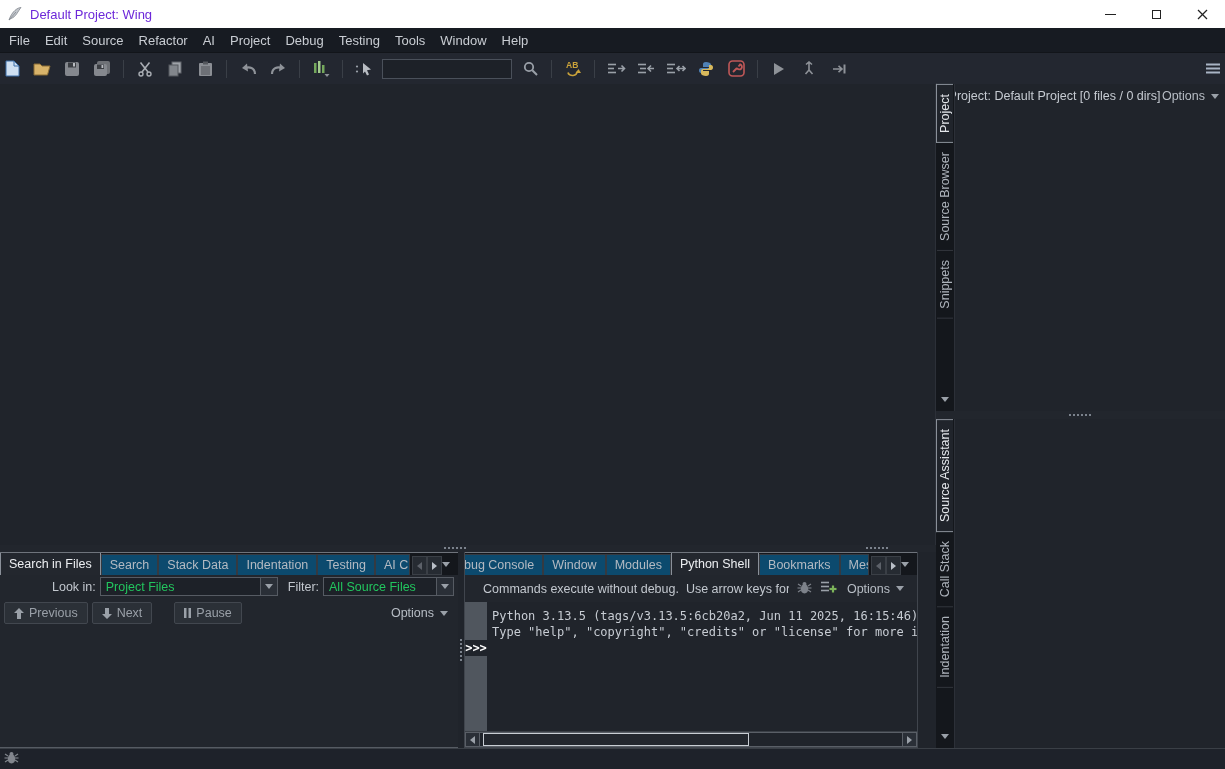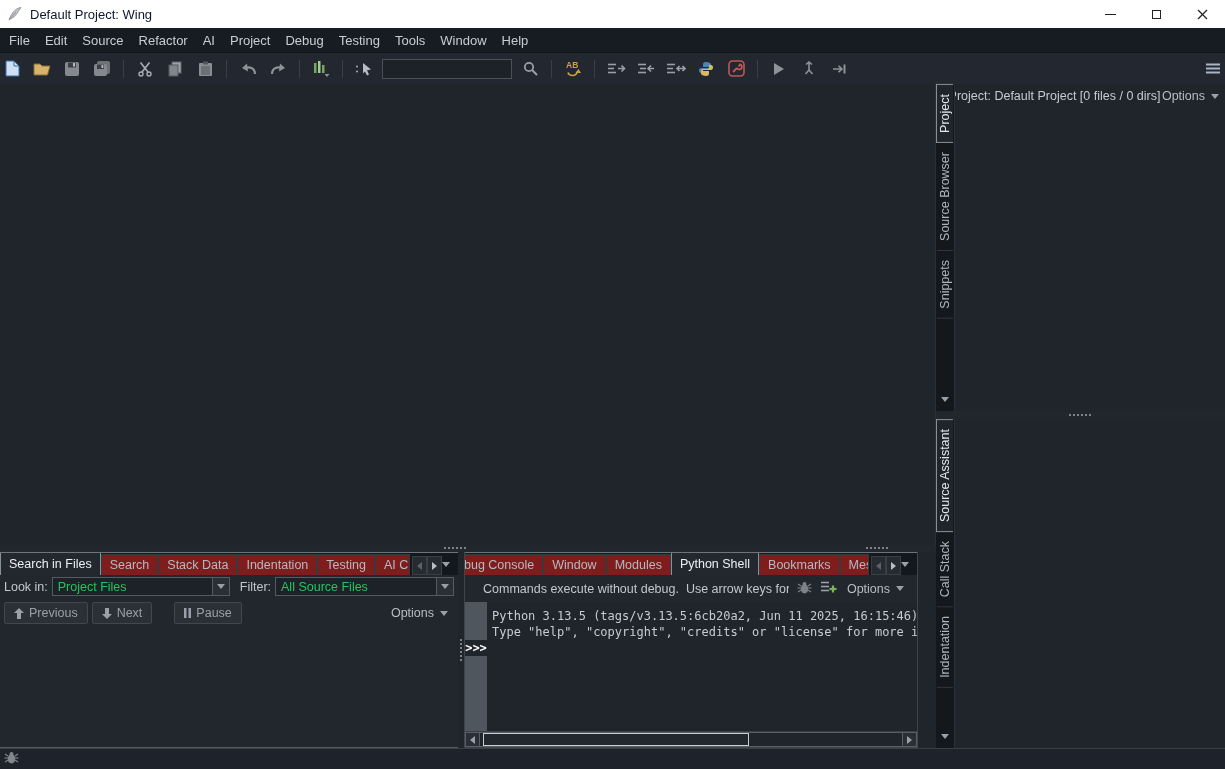--- a/index.html
+++ b/index.html
@@ -1,20 +1,20 @@
 <!DOCTYPE html>
 <html><head>
 <meta charset="utf-8">
 <style>
   * { margin:0; padding:0; box-sizing:border-box; }
   html,body { width:1225px; height:769px; overflow:hidden; background:#20242b;
     font-family:"Liberation Sans", sans-serif; font-size:12.5px; color:#c3c8cf; }
 
   
-  .titlebar { height:28px; background:#ffffff; color:#0f172a; display:flex; align-items:center; }
+  .titlebar { height:28px; background:#ffffff; color:#6d28d9; display:flex; align-items:center; }
   .titlebar .appicon { width:30px; display:flex; justify-content:center; }
   .titlebar .title { font-size:13px; }
   .wincontrols { margin-left:auto; display:flex; height:100%; }
   .winbtn { width:46px; height:100%; display:flex; align-items:center; justify-content:center; }
   .glyph-min { width:11px; height:1px; background:#222; }
   .glyph-max { width:9px; height:9px; border:1px solid #222; }
 
   
   .menubar { height:24px; background:#171b22; display:flex; align-items:center; padding-left:8px; gap:13px; }
   .menu-item { color:#c9cdd3; font-size:13px; padding:2px 1px; cursor:default; }
@@ -33,34 +33,34 @@
   .hsplit { height:7px; background:#22262d; position:relative; }
   .hgrip { position:absolute; top:2px; display:flex; gap:2px; }
   .hgrip i, .vgrip i { width:2px; height:2px; background:#7b828c; display:block; }
   .vgrip { display:flex; flex-direction:column; gap:2px; align-items:center; }
 
   .bottom-row { height:196px; display:flex; background:#20242b; }
   .vsplit { width:6px; display:flex; align-items:center; justify-content:center; }
 
   
   .tabbar { height:23px; display:flex; align-items:flex-end; background:#14171c; border-top:1px solid #6f747c; overflow:hidden; }
-  .htab { height:21px; padding:0 8px; display:flex; align-items:center; background:#7f1d1d; border:1px solid #353a41; border-bottom:none; color:#b4bac2; white-space:nowrap; font-size:12.5px; }
+  .htab { height:21px; padding:0 8px; display:flex; align-items:center; background:#0c4a6e; border:1px solid #353a41; border-bottom:none; color:#b4bac2; white-space:nowrap; font-size:12.5px; }
   .htab.active { height:23px; background:#23272e; border:1px solid #8a9099; border-bottom:none; color:#eceef1; }
   .htab.clip-right { max-width:48px; overflow:hidden; }
   .tab-scroll { display:flex; margin-left:2px; }
   .tsbtn { width:15px; height:19px; background:#262b32; border:1px solid #3a3f46; display:flex; align-items:center; justify-content:center; }
   .tri-l { width:0; height:0; border-top:4px solid transparent; border-bottom:4px solid transparent; border-right:5px solid #5c6169; }
   .tri-r { width:0; height:0; border-top:4px solid transparent; border-bottom:4px solid transparent; border-left:5px solid #b9bfc7; }
   .caret { width:0; height:0; border-left:4px solid transparent; border-right:4px solid transparent; border-top:5px solid #9aa0a8; display:inline-block; }
   .tabbar .bar-caret { margin-left:auto; margin-right:8px; margin-bottom:8px; }
 
   
   .search-panel { width:458px; background:#22262d; display:flex; flex-direction:column; border-bottom:1px solid #565b63; }
   .srow { display:flex; align-items:center; padding:2px 4px; gap:4px; }
-  .lbl { color:#c3c8cf; white-space:nowrap; }
+  .lbl { color:#c3c8cf; white-space:nowrap;margin-left:48px; }
   .combo { height:19px; background:#1d2128; border:1px solid #565b63; display:flex; align-items:center; }
   .combo .val { flex:1; padding:0 5px; color:#22c55e; white-space:nowrap; overflow:hidden; }
   .combo .cbtn { width:17px; height:100%; background:#2a2f37; border-left:1px solid #565b63; display:flex; align-items:center; justify-content:center; }
   .combo input { flex:1; background:transparent; border:none; outline:none; color:#d7dbe1; padding:0 5px; font-size:12.5px; }
   .btn { height:22px; background:#2b3037; border:1px solid #42474f; border-radius:2px; color:#9aa0a8; display:flex; align-items:center; gap:5px; padding:0 9px; font-size:12.5px; }
   .options { margin-left:auto; display:flex; align-items:center; gap:6px; color:#b7bdc5; padding-right:6px; }
 
   
   .shell-panel { width:454px; display:flex; flex-direction:column; background:#22262d; border:1px solid #40454d; border-top:none; }
   .shell-panel .tabbar { border-top:1px solid #6f747c; }

